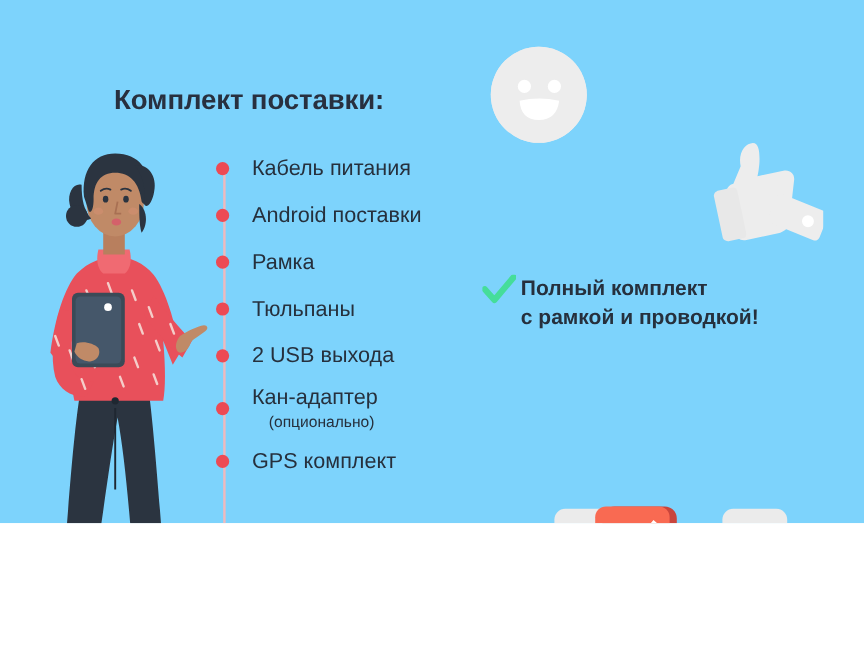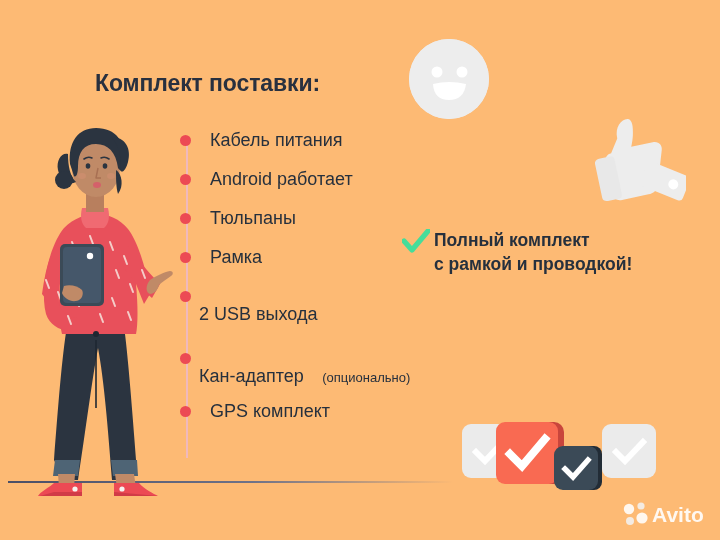--- a/index.html
+++ b/index.html
@@ -6,22 +6,22 @@
     margin: 0;
     padding: 0;
     background: #ffffff;
   }
   body {
     font-family: "Liberation Sans", "DejaVu Sans", sans-serif;
   }
   #poster {
     position: relative;
     width: 720px;
-    height: 540px;
-    background: #fdba74;
+    height: 436px;
+    background: #7dd3fc;
     overflow: hidden;
   }
 
   
   .bg-smiley {
     position: absolute;
     left: 408px;
     top: 38px;
     width: 82px;
     height: 82px;
@@ -61,21 +61,21 @@
     height: 318px;
     background: #f0b9bd;
   }
   .bullet-row {
     position: relative;
     display: flex;
     align-items: flex-start;
     margin-bottom: 15px;
     min-height: 24px;
   }
-  .bullet-row.tight { margin-bottom: 11px; flex-direction: column; }
+  .bullet-row.tight { margin-bottom: 11px; }
   .bullet-dot {
     flex: 0 0 auto;
     width: 11px;
     height: 11px;
     border-radius: 50%;
     background: #ec4a54;
     margin-top: 7px;
     position: relative;
     z-index: 2;
   }
@@ -300,35 +300,35 @@
     <div class="bullet-row">
       <span class="bullet-dot"></span>
       <span class="bullet-text-wrap">
         <span class="bullet-text">Кабель питания</span>
       </span>
     </div>
 
     <div class="bullet-row">
       <span class="bullet-dot"></span>
       <span class="bullet-text-wrap">
-        <span class="bullet-text">Android работает</span>
+        <span class="bullet-text">Android поставки</span>
       </span>
     </div>
 
     <div class="bullet-row">
       <span class="bullet-dot"></span>
       <span class="bullet-text-wrap">
+        <span class="bullet-text">Рамка</span>
+      </span>
+    </div>
+
+    <div class="bullet-row">
+      <span class="bullet-dot"></span>
+      <span class="bullet-text-wrap">
         <span class="bullet-text">Тюльпаны</span>
-      </span>
-    </div>
-
-    <div class="bullet-row">
-      <span class="bullet-dot"></span>
-      <span class="bullet-text-wrap">
-        <span class="bullet-text">Рамка</span>
       </span>
     </div>
 
     <div class="bullet-row tight">
       <span class="bullet-dot"></span>
       <span class="bullet-text-wrap">
         <span class="bullet-text">2 USB выхода</span>
       </span>
     </div>
 

